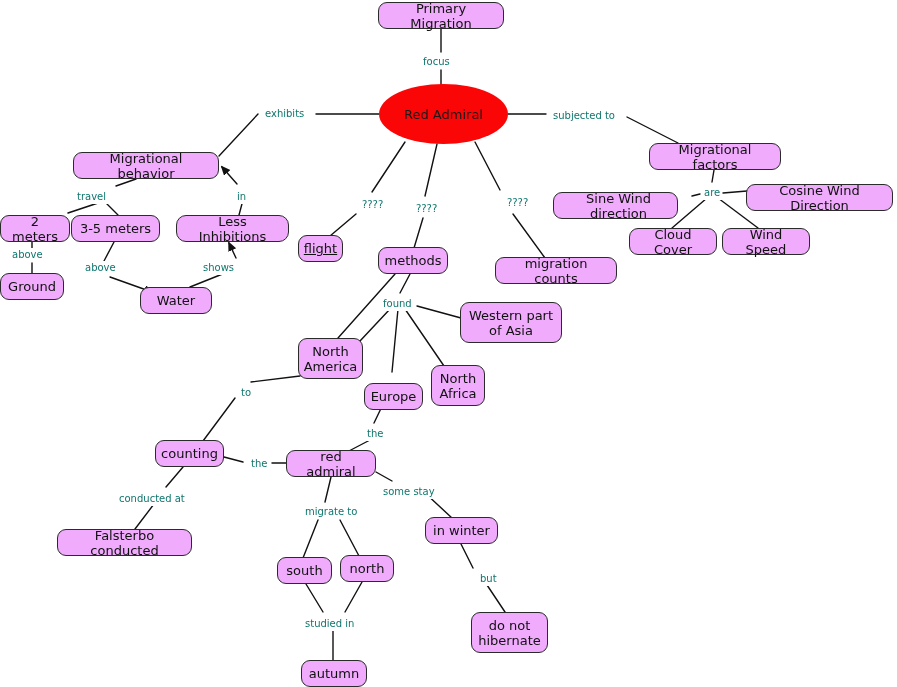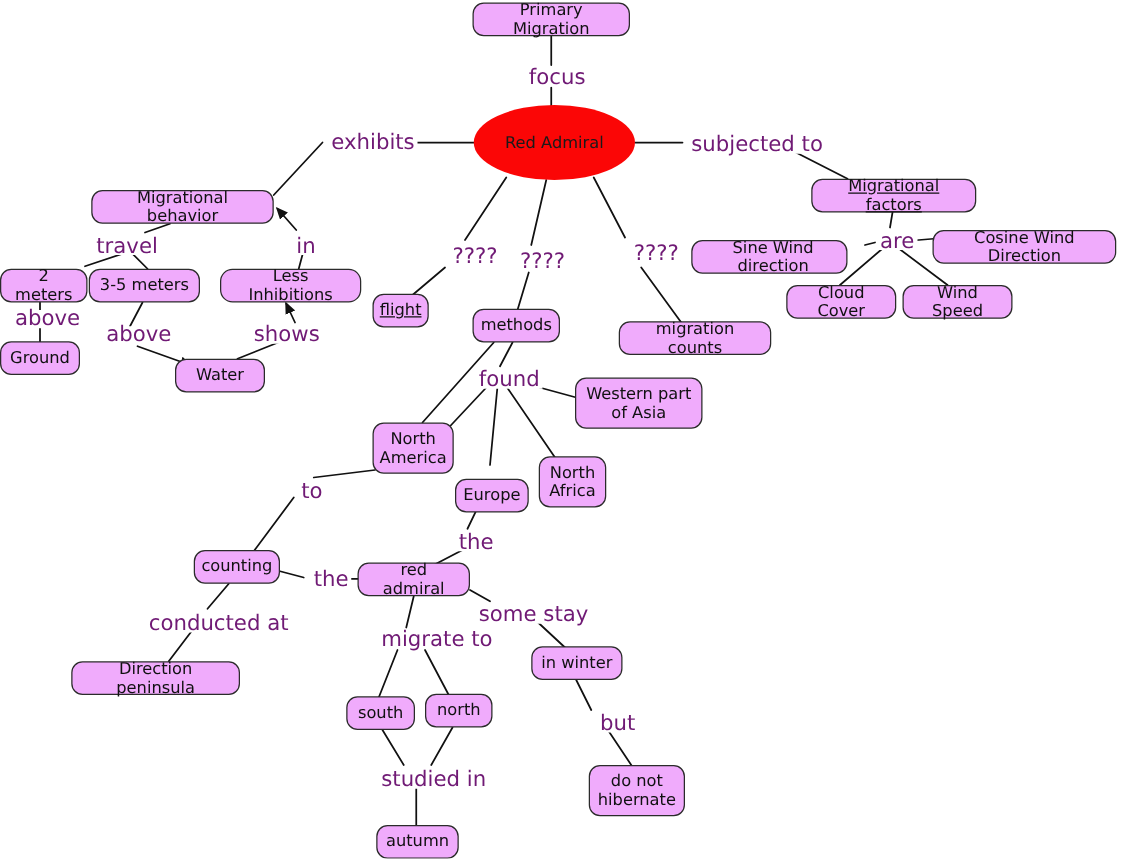--- a/index.html
+++ b/index.html
@@ -44,22 +44,22 @@
   .node.center {
     background: #fb0606;
     border: none;
     border-radius: 50%;
     color: #1a1a1a;
     font-size: 13px;
     z-index: 4;
   }
   .elabel {
     position: absolute;
-    color: #701a75;
-    font-size: 17px;
+    color: #0f766e;
+    font-size: 10px;
     line-height: 14px;
     background: #ffffff;
     padding: 0 2px;
     white-space: nowrap;
     z-index: 5;
   }
 </style>
 </head>
 <body>
 
@@ -112,35 +112,35 @@
       <div class="node center" style="left: 379px; top: 84px; width: 129px; height: 60px;">Red Admiral</div>
       <div class="node" style="left: 73px; top: 152px; width: 146px; height: 27px;">Migrational behavior</div>
       <div class="node" style="left: 0px; top: 215px; width: 70px; height: 27px;">2 meters</div>
       <div class="node" style="left: 71px; top: 215px; width: 89px; height: 27px;">3-5 meters</div>
       <div class="node" style="left: 176px; top: 215px; width: 113px; height: 27px; border-radius: 10px;">Less Inhibitions</div>
       <div class="node" style="left: 0px; top: 273px; width: 64px; height: 27px;">Ground</div>
       <div class="node" style="left: 140px; top: 287px; width: 72px; height: 27px;">Water</div>
       <div class="node" style="left: 298px; top: 235px; width: 45px; height: 27px; text-decoration: underline;">flight</div>
       <div class="node" style="left: 378px; top: 247px; width: 70px; height: 27px;">methods</div>
       <div class="node" style="left: 495px; top: 257px; width: 122px; height: 27px;">migration counts</div>
-      <div class="node" style="left: 649px; top: 143px; width: 132px; height: 27px; text-decoration: underline;">Migrational factors</div>
+      <div class="node" style="left: 649px; top: 143px; width: 132px; height: 27px;">Migrational factors</div>
       <div class="node" style="left: 553px; top: 192px; width: 125px; height: 27px; padding-left: 13px;">Sine Wind direction</div>
       <div class="node" style="left: 746px; top: 184px; width: 147px; height: 27px;">Cosine Wind Direction</div>
       <div class="node" style="left: 629px; top: 228px; width: 88px; height: 27px;">Cloud Cover</div>
       <div class="node" style="left: 722px; top: 228px; width: 88px; height: 27px;">Wind Speed</div>
       <div class="node" style="left: 460px; top: 302px; width: 102px; height: 41px;">Western part
 of Asia</div>
       <div class="node" style="left: 298px; top: 338px; width: 65px; height: 41px;">North
 America</div>
       <div class="node" style="left: 364px; top: 371px; width: 59px; height: 27px; margin-top: 12px;">Europe</div>
       <div class="node" style="left: 431px; top: 365px; width: 54px; height: 41px;">North
 Africa</div>
       <div class="node" style="left: 155px; top: 440px; width: 69px; height: 27px;">counting</div>
       <div class="node" style="left: 286px; top: 450px; width: 90px; height: 27px;">red admiral</div>
-      <div class="node" style="left: 57px; top: 529px; width: 135px; height: 27px;">Direction peninsula</div>
+      <div class="node" style="left: 57px; top: 529px; width: 135px; height: 27px;">Falsterbo conducted</div>
       <div class="node" style="left: 425px; top: 517px; width: 73px; height: 27px;">in winter</div>
       <div class="node" style="left: 277px; top: 557px; width: 55px; height: 27px;">south</div>
       <div class="node" style="left: 340px; top: 555px; width: 54px; height: 27px;">north</div>
       <div class="node" style="left: 471px; top: 612px; width: 77px; height: 41px;">do not
 hibernate</div>
       <div class="node" style="left: 301px; top: 660px; width: 66px; height: 27px;">autumn</div>
     </div>
   <div id="labels-layer">
       <div class="elabel" style="left: 421px; top: 55px;">focus</div>
       <div class="elabel" style="left: 263px; top: 107px;">exhibits</div>

